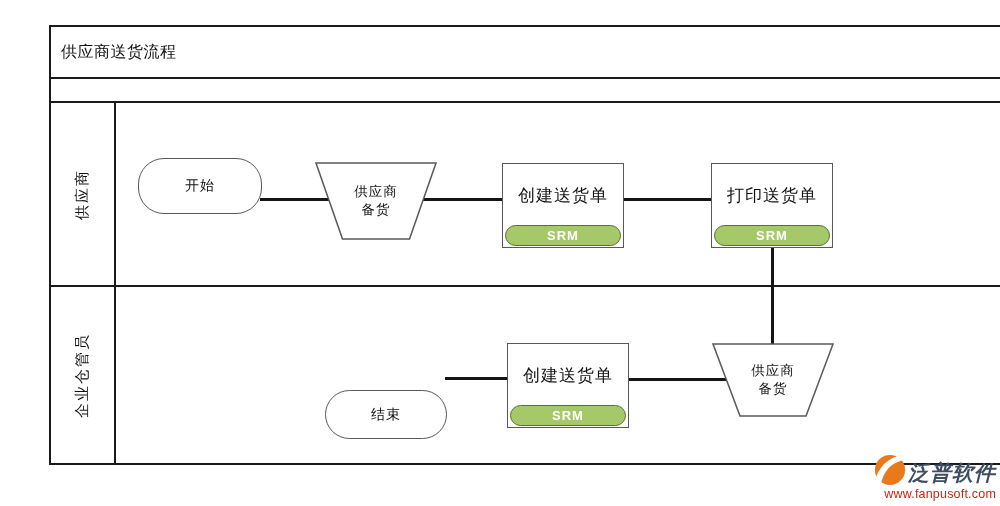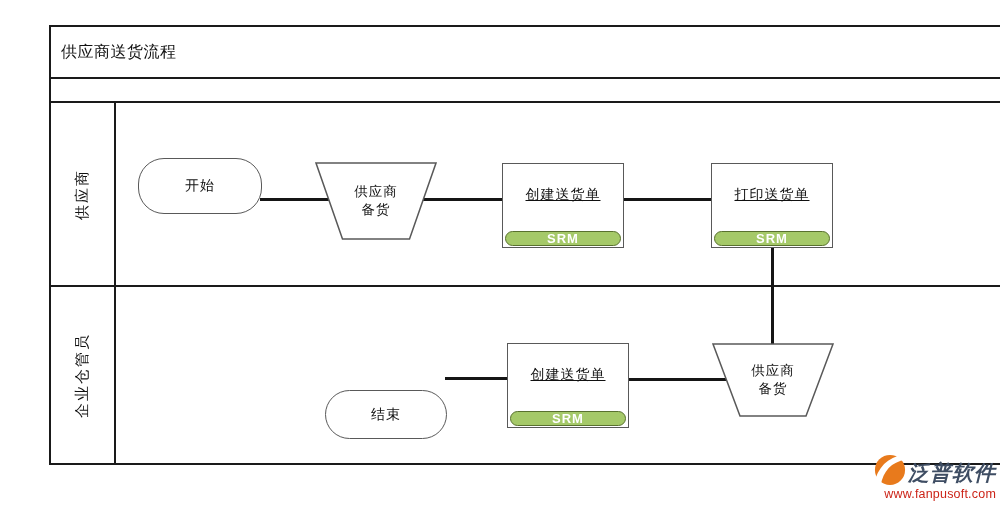--- a/index.html
+++ b/index.html
@@ -22,22 +22,22 @@
 
   
   .conn{position:absolute;background:#151515;z-index:2;}
 
   
   .shape{position:absolute;z-index:3;box-sizing:border-box;}
   .oval{background:#fff;border:1.5px solid #595959;border-radius:26px;
         display:flex;align-items:center;justify-content:center;font-size:14px;letter-spacing:1px;}
   .rect{background:#fff;border:1.5px solid #595959;}
   .rect .label{position:absolute;left:0;right:0;top:0;height:62px;
-               display:flex;align-items:center;justify-content:center;font-size:14px;letter-spacing:1px;text-decoration:underline;}
-  .srm{position:absolute;left:2px;right:2px;bottom:1px;height:15px;background:#a5c969;
+               display:flex;align-items:center;justify-content:center;font-size:17px;letter-spacing:1px;}
+  .srm{position:absolute;left:2px;right:2px;bottom:1px;height:21px;background:#a5c969;
        border:1px solid #59712f;border-radius:11px;box-sizing:border-box;
        display:flex;align-items:center;justify-content:center;
        color:#ffffff;font-size:13px;font-weight:bold;letter-spacing:1px;}
   .trap svg{display:block;}
   .trap .tlabel{position:absolute;left:0;right:0;top:0;bottom:0;display:flex;flex-direction:column;
                 align-items:center;justify-content:center;font-size:13.5px;line-height:18px;letter-spacing:1px;}
 
   
   .logo{position:absolute;right:4px;bottom:4px;z-index:5;width:145px;text-align:right;}
   .logo-top{display:flex;align-items:flex-end;justify-content:flex-end;gap:2px;height:32px;}

